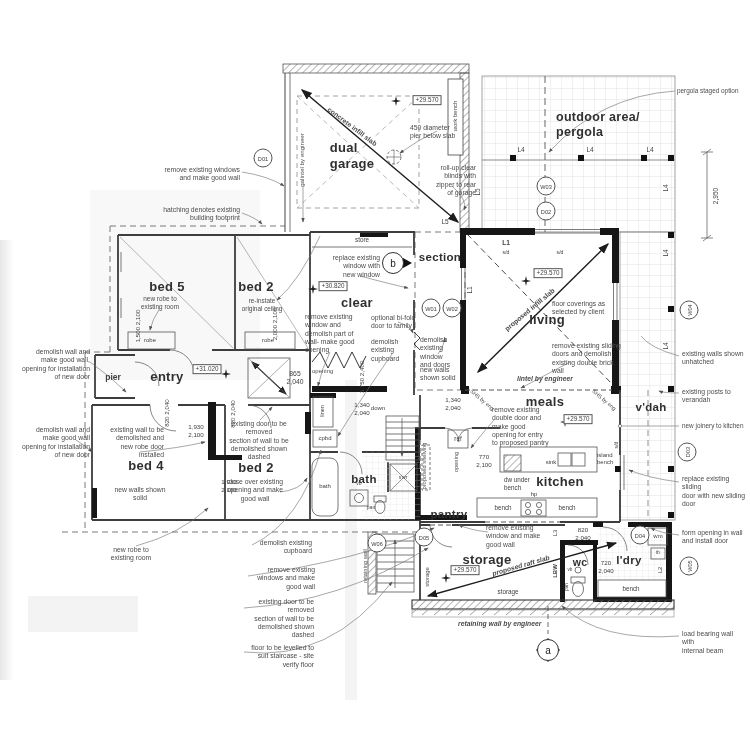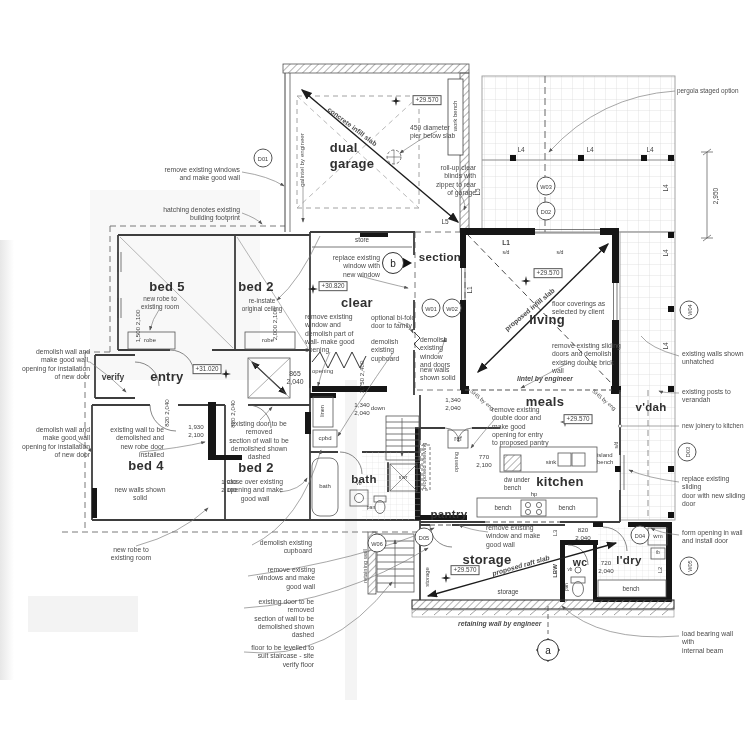--- a/index.html
+++ b/index.html
@@ -271,31 +271,33 @@
       <path d="M320 236 Q300 280 277 300" marker-end="url(#ld)"></path>
       <path d="M160 308 Q152 320 150 330" marker-end="url(#ld)"></path>
       <path d="M280 492 Q300 490 307 478" marker-end="url(#ld)"></path>
       <path d="M260 420 Q268 412 272 407" marker-end="url(#ld)"></path>
       <path d="M303 186 V222" marker-end="url(#ld)"></path>
     </g>
   </svg>
 
   <div class="lbl room ctr" style="left:352px;top:156px;text-align:left;">dual
 garage</div>
+  <div class="lbl room" style="left:556px;top:110px;font-size:12.5px;">outdoor area/
+pergola</div>
   <div class="lbl room r11 ctr" style="left:440px;top:257px;">section</div>
   <div class="lbl room ctr" style="left:357px;top:303px;">clear</div>
   <div class="lbl room ctr" style="left:547px;top:320px;">living</div>
   <div class="lbl room ctr" style="left:545px;top:402px;">meals</div>
   <div class="lbl room r11 ctr" style="left:651px;top:407px;">v'dah</div>
   <div class="lbl room ctr" style="left:167px;top:287px;">bed 5</div>
   <div class="lbl room ctr" style="left:256px;top:287px;">bed 2</div>
   <div class="lbl room ctr" style="left:146px;top:466px;">bed 4</div>
   <div class="lbl room ctr" style="left:256px;top:468px;">bed 2</div>
   <div class="lbl room ctr" style="left:167px;top:377px;">entry</div>
-  <div class="lbl ctr" style="left:113px;top:377px;font-size:8.5px;font-weight:700;">verify</div>
+  <div class="lbl ctr" style="left:113px;top:377px;font-size:8.5px;font-weight:700;">pier</div>
   <div class="lbl room r11 ctr" style="left:364px;top:479px;">bath</div>
   <div class="lbl room r11 ctr" style="left:449px;top:514px;">pantry</div>
   <div class="lbl room ctr" style="left:560px;top:482px;">kitchen</div>
   <div class="lbl room ctr" style="left:487px;top:560px;">storage</div>
   <div class="lbl room ctr" style="left:580px;top:562px;font-size:10.5px;">wc</div>
   <div class="lbl room r11 ctr" style="left:629px;top:560px;">l'dry</div>
 
   <div class="lbl fix ctr" style="left:362px;top:240px;">store</div>
   <div class="lbl fix ctr" style="left:150px;top:341px;font-size:6px;">robe</div>
   <div class="lbl fix ctr" style="left:268px;top:341px;font-size:6px;">robe</div>

